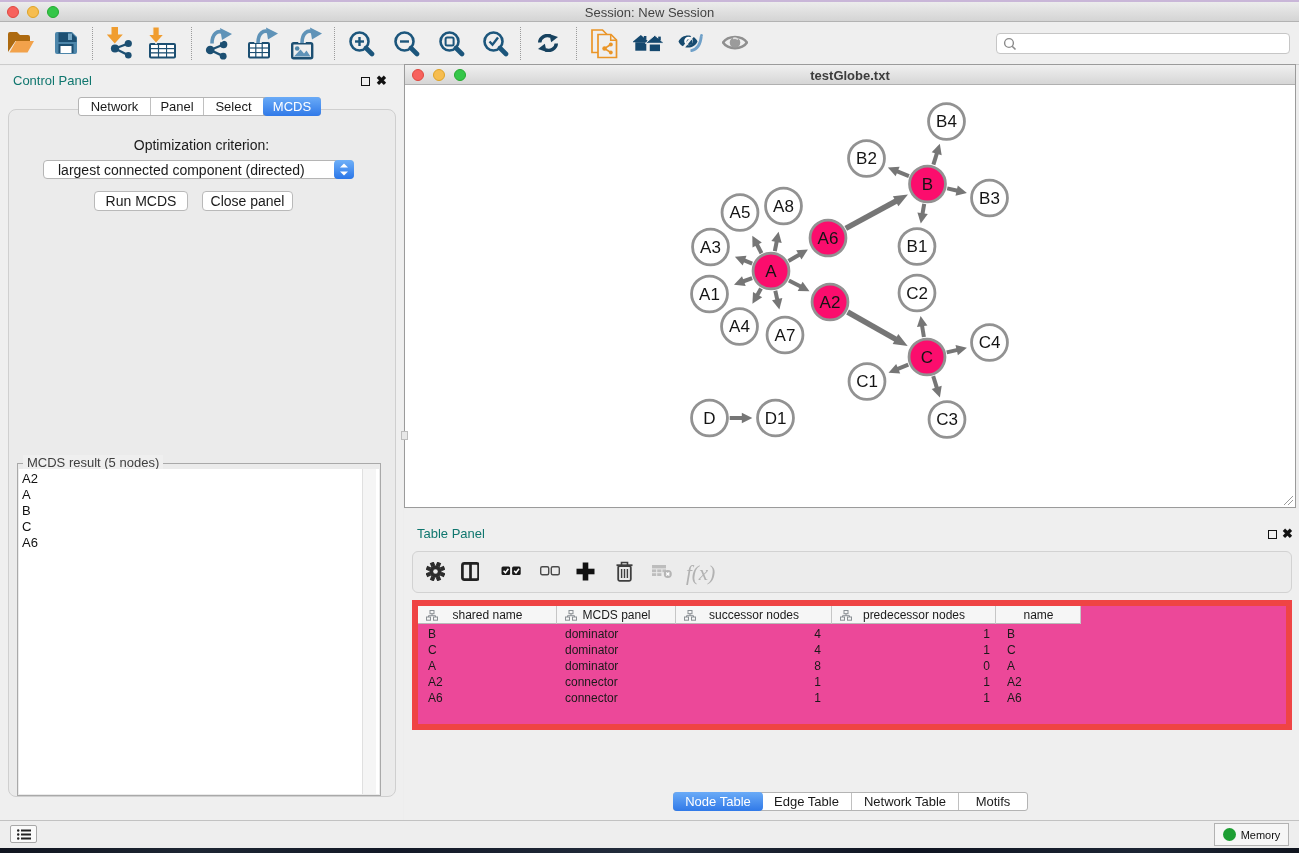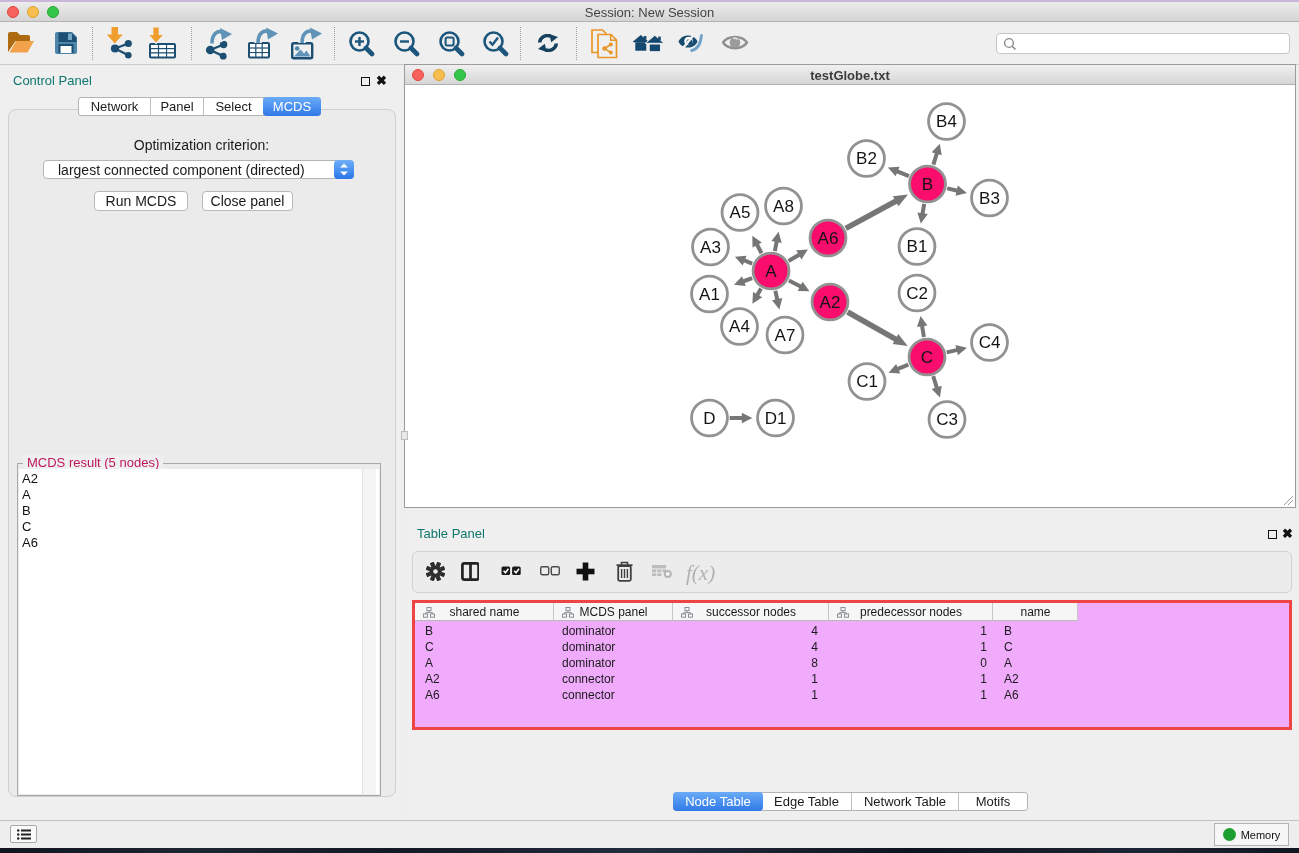--- a/index.html
+++ b/index.html
@@ -196,21 +196,21 @@
 <div class="abs" style="right:-1px;top:-1px;width:20px;height:19px;background:linear-gradient(#6fb0f8,#2a76e8);border-radius:4px">
 <svg style="position:absolute;left:4px;top:2px" width="12" height="15" viewBox="0 0 12 15">
 <path d="M2,5.5 L6,1.5 L10,5.5 z" fill="#fff"></path>
           <path d="M2,9.5 L6,13.5 L10,9.5 z" fill="#fff"></path>
         </svg>
 </div>
     </div>
     <div class="btn" style="left:94px;top:125px;width:94px;height:20px">Run MCDS</div>
     <div class="btn" style="left:202px;top:125px;width:91px;height:20px">Close panel</div>
     <div class="abs" style="left:17px;top:397px;width:364px;height:333px;border:1px solid #a9a9a9"></div>
-<div class="abs" style="left:23px;top:389px;background:#efefef;padding:0 4px;font-size:13px;color:#be185d">MCDS result (5 nodes)</div>
+<div class="abs" style="left:23px;top:389px;background:#efefef;padding:0 4px;font-size:13px;color:#404040">MCDS result (5 nodes)</div>
 <div class="abs" style="left:19px;top:403px;width:360px;height:325px;background:#fff;font-size:13px;color:#111;line-height:16px">
 <div style="padding:2px 0 0 3px">A2<br>A<br>B<br>C<br>A6</div>
 <div class="abs" style="right:3px;top:0;width:14px;height:325px;background:#f5f5f5;border-left:1px solid #e0e0e0"></div>
 </div>
   </div>
 <div class="abs" style="left:404px;top:64px;width:892px;height:444px;background:#fff;border:1px solid #9b9b9b">
     <div class="abs" style="left:0;top:0;width:890px;height:20px;background:linear-gradient(#f0f0f0,#d6d6d6);border-bottom:1px solid #b0b0b0">
 <div class="lamp" style="left:7px;top:4px;background:#f7625d;border:1px solid #df4840"></div>
 <div class="lamp" style="left:28px;top:4px;background:#f6bd50;border:1px solid #dfa325"></div>
 <div class="lamp" style="left:49px;top:4px;background:#35c649;border:1px solid #24aa30"></div>
@@ -358,21 +358,21 @@
         <rect x="0" y="4.4" width="4.2" height="2.8"></rect>
         <rect x="5.2" y="4.4" width="4.2" height="2.8"></rect>
         <rect x="10.4" y="4.4" width="3.6" height="2.8"></rect>
         <rect x="0" y="8.2" width="4.2" height="2.8"></rect>
         <rect x="5.2" y="8.2" width="4.2" height="2.8"></rect>
       </g>
 <circle cx="15.8" cy="9" r="4" fill="#b5b5b5"></circle>
       <path d="M14.2,7.4 l3.2,3.2 M17.4,7.4 l-3.2,3.2" stroke="#fff" stroke-width="1.4"></path>
     </svg>
     <div class="abs" style="left:282px;top:52px;font-family:'Liberation Serif',serif;font-style:italic;font-size:21px;color:#b2b2b2">f(x)</div>
-    <div class="abs" style="left:8px;top:91px;width:880px;height:130px;background:#f0abfc;border:3px solid #ef4444">
+    <div class="abs" style="left:8px;top:91px;width:880px;height:130px;background:#ec4899;border:6px solid #ef4444">
       <div class="abs" style="left:0;top:0;width:663px;height:18px;background:#f6f6f6;border-bottom:1px solid #b9b9b9;font-size:12px;color:#1a1a1a">
         <div class="abs" style="left:0px;top:0;width:139px;height:18px;border-right:1px solid #c6c6c6">
           <svg style="position:absolute;left:8px;top:4px" width="12" height="11" viewBox="0 0 12 11">
 <rect x="4" y="0.5" width="4" height="3.2" fill="none" stroke="#8a8f94" stroke-width="1"></rect>
 <rect x="0.5" y="7" width="4" height="3.2" fill="none" stroke="#8a8f94" stroke-width="1"></rect>
 <rect x="7.5" y="7" width="4" height="3.2" fill="none" stroke="#8a8f94" stroke-width="1"></rect>
 <path d="M6,3.7 v2 M2.5,7 v-1.3 h7 v1.3" fill="none" stroke="#8a8f94" stroke-width="1"></path>
           </svg>
           <div class="abs" style="left:0;top:2px;width:139px;text-align:center">shared name</div>
         </div>

